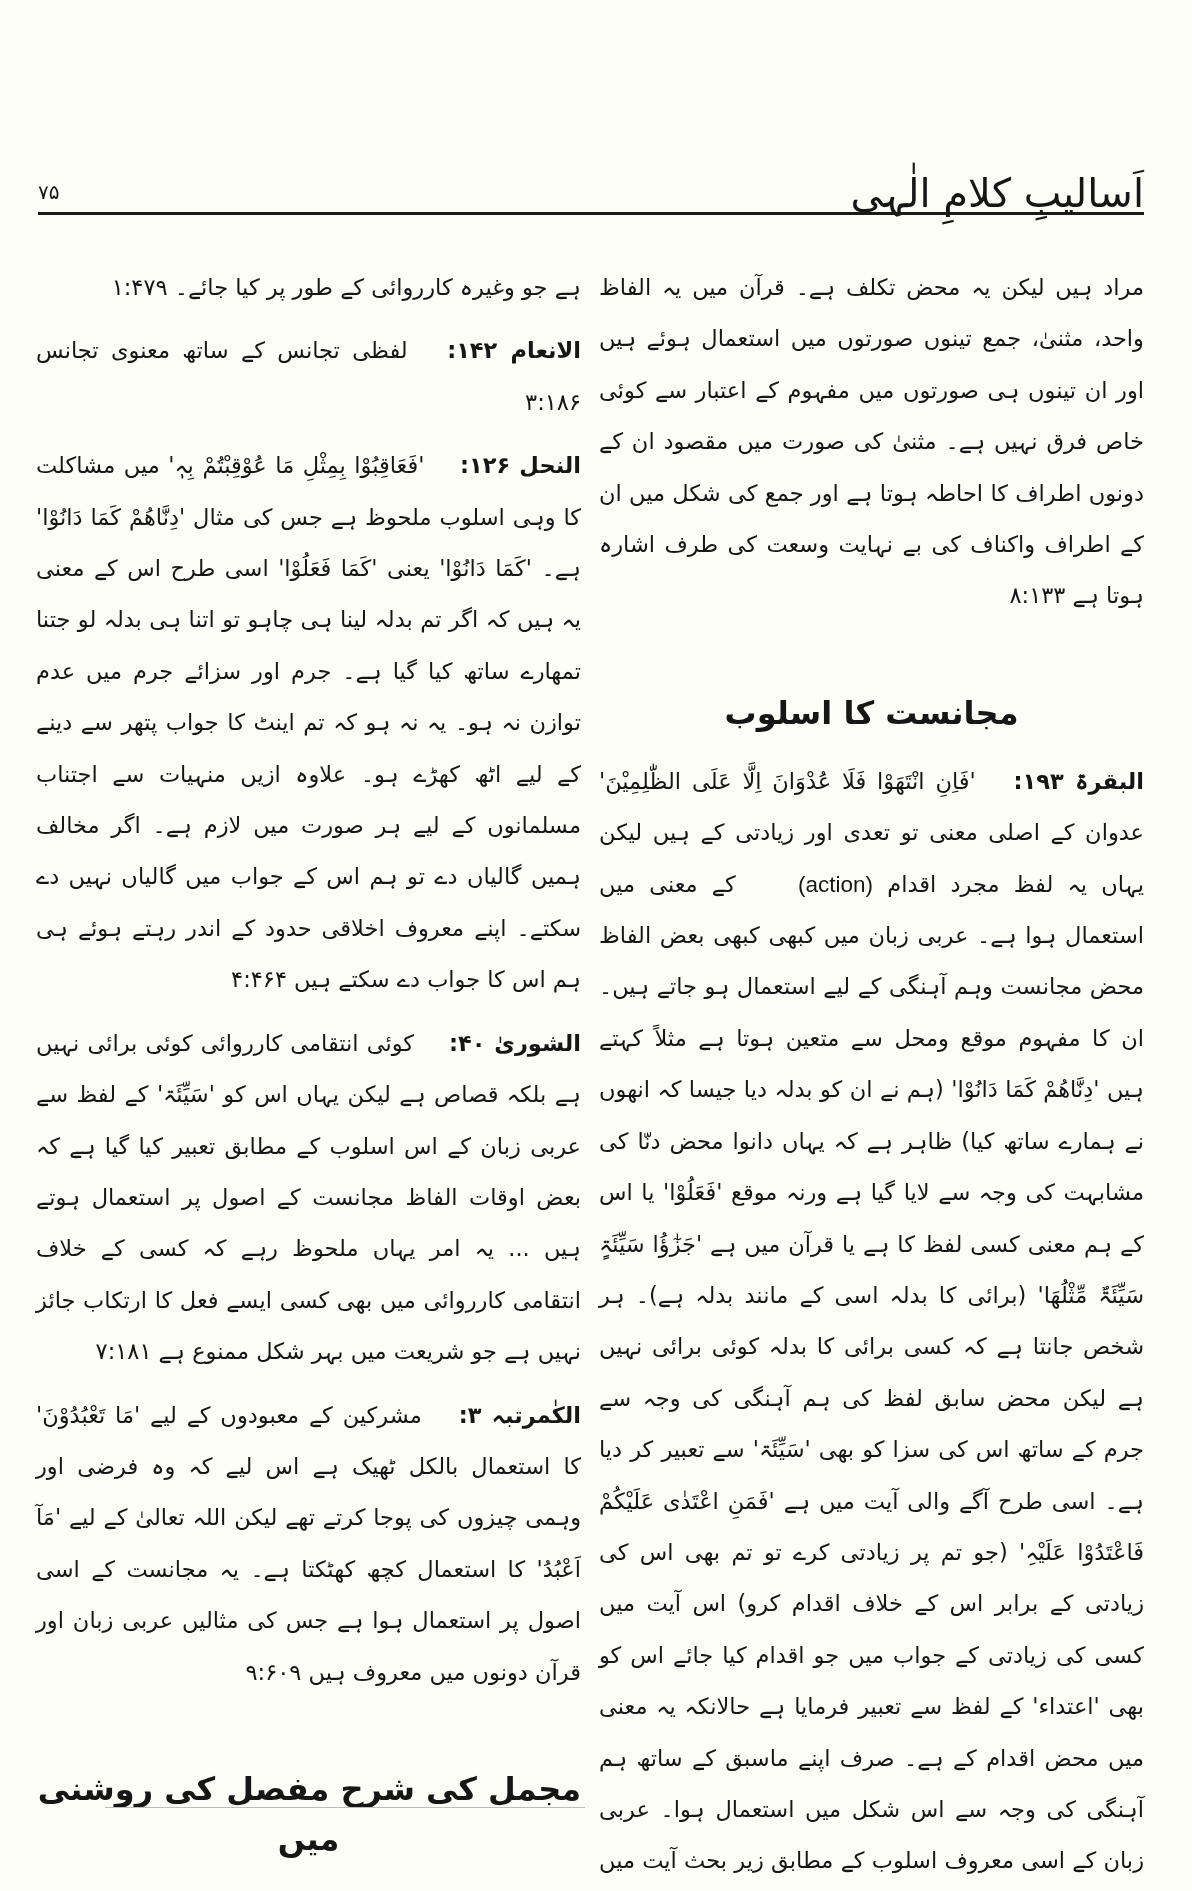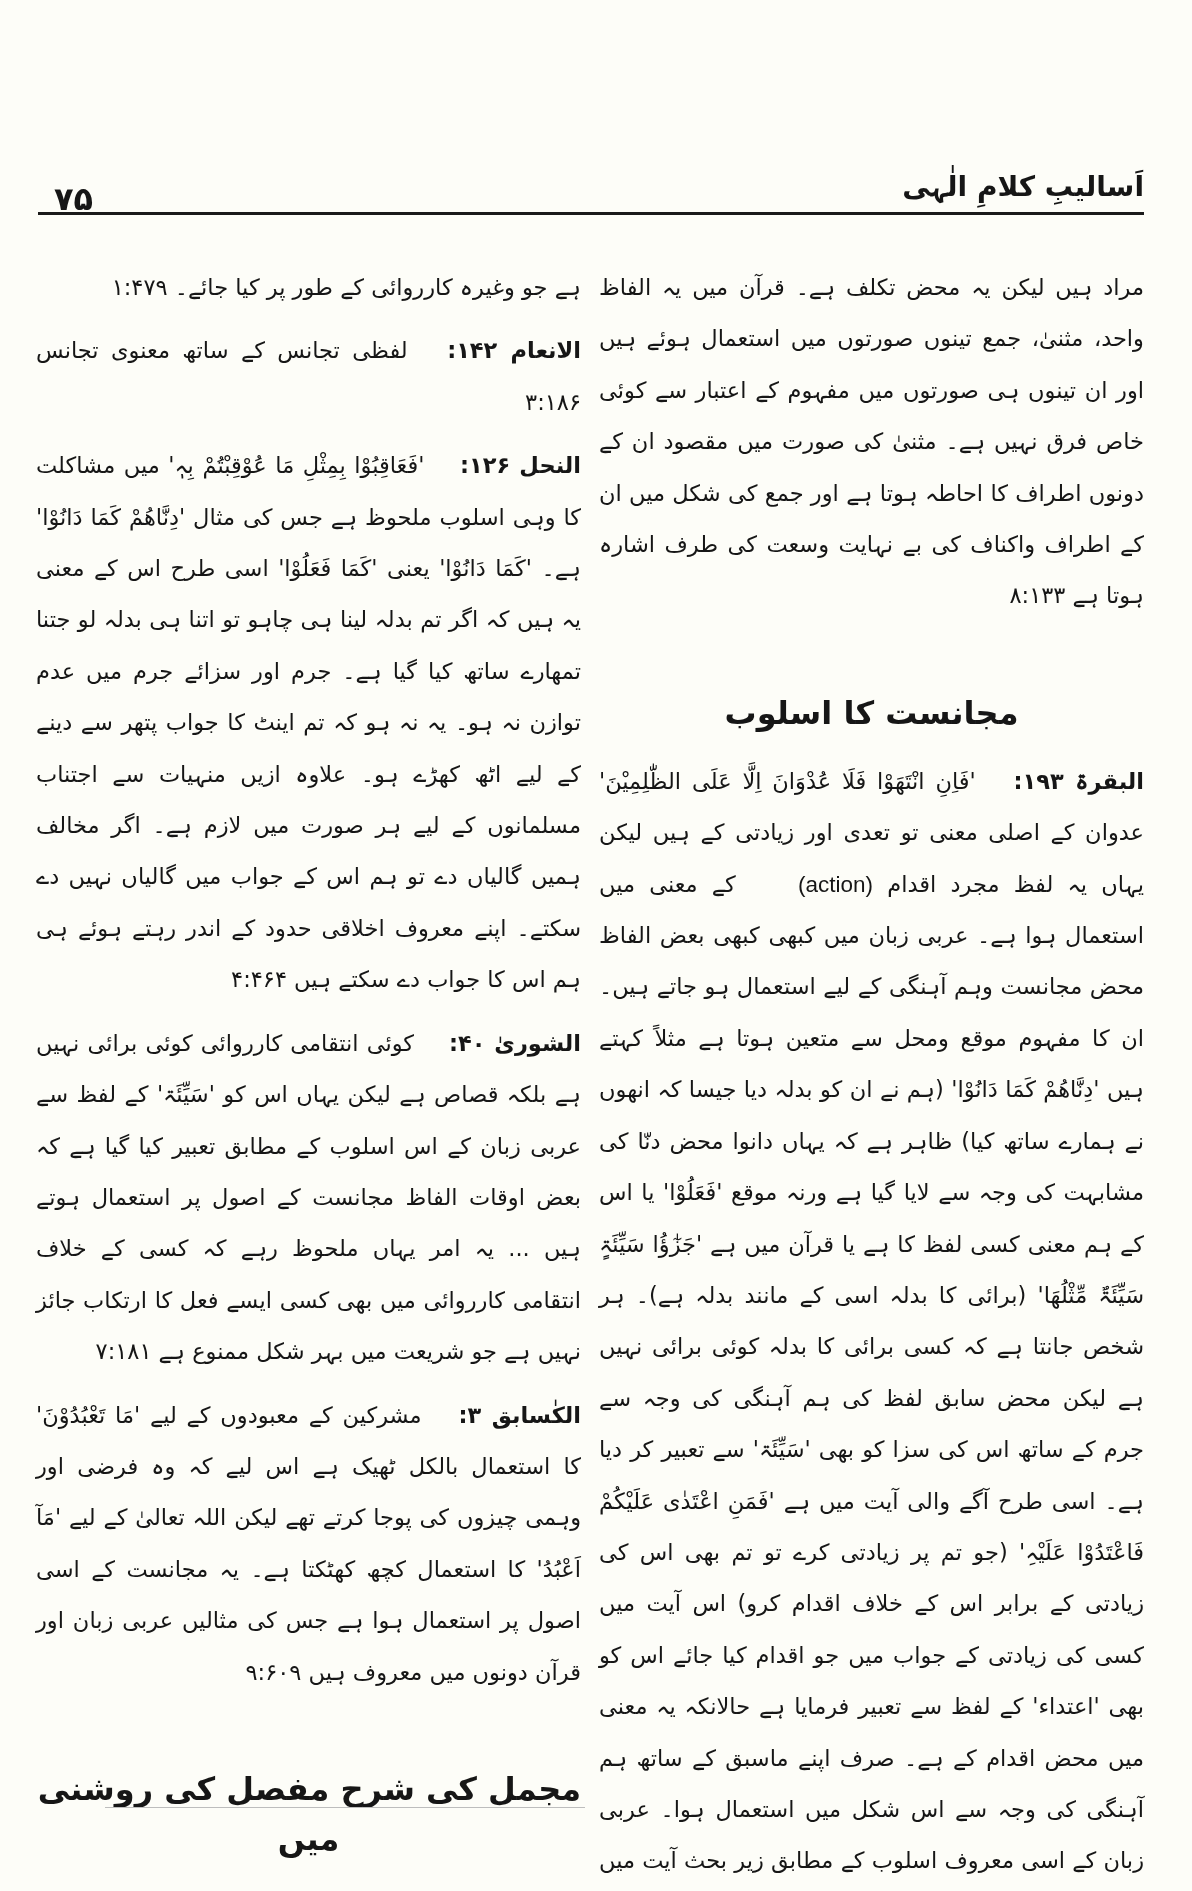--- a/index.html
+++ b/index.html
@@ -9,25 +9,25 @@
     position: relative;
     overflow: hidden;
     font-family: "DejaVu Sans", sans-serif;
     color: #161616;
   }
   .header {
     position: absolute; left: 38px; right: 48px; top: 150px; height: 70px;
   }
   .header .title {
     position: absolute; right: 0; top: 20px;
-    font-size: 28px; direction: rtl; font-weight: bold;
+    font-size: 40px; direction: rtl; font-weight: normal;
   }
   .header .page-no {
-    position: absolute; left: 16px; top: 30px;
-    font-size: 32px; letter-spacing: 2px; font-weight: bold;
+    position: absolute; left: 0; top: 30px;
+    font-size: 20px; letter-spacing: 2px;
   }
   .rule {
     position: absolute; left: 38px; right: 48px; top: 212px;
     height: 3px; background: #1a1a1a;
   }
   .col {
     position: absolute; top: 262px; width: 545px;
     direction: rtl; text-align: justify; text-align-last: right;
     font-size: 22.5px; line-height: 51.4px;
   }
@@ -59,18 +59,18 @@
   <p class="para">مراد ہیں لیکن یہ محض تکلف ہے۔ قرآن میں یہ الفاظ واحد، مثنیٰ، جمع تینوں صورتوں میں استعمال ہوئے ہیں اور ان تینوں ہی صورتوں میں مفہوم کے اعتبار سے کوئی خاص فرق نہیں ہے۔ مثنیٰ کی صورت میں مقصود ان کے دونوں اطراف کا احاطہ ہوتا ہے اور جمع کی شکل میں ان کے اطراف واکناف کی بے نہایت وسعت کی طرف اشارہ ہوتا ہے ۸:۱۳۳</p>
   <div class="section-title">مجانست کا اسلوب</div>
   <p class="para"><span class="ref">البقرۃ ۱۹۳:</span><span> 'فَاِنِ انْتَھَوْا فَلَا عُدْوَانَ اِلَّا عَلَی الظّٰلِمِیْنَ' عدوان کے اصلی معنی تو تعدی اور زیادتی کے ہیں لیکن یہاں یہ لفظ مجرد اقدام </span><span class="latin">(action)</span><span> کے معنی میں استعمال ہوا ہے۔ عربی زبان میں کبھی کبھی بعض الفاظ محض مجانست وہم آہنگی کے لیے استعمال ہو جاتے ہیں۔ ان کا مفہوم موقع ومحل سے متعین ہوتا ہے مثلاً کہتے ہیں 'دِنَّاھُمْ کَمَا دَانُوْا' (ہم نے ان کو بدلہ دیا جیسا کہ انھوں نے ہمارے ساتھ کیا) ظاہر ہے کہ یہاں دانوا محض دنّا کی مشابہت کی وجہ سے لایا گیا ہے ورنہ موقع 'فَعَلُوْا' یا اس کے ہم معنی کسی لفظ کا ہے یا قرآن میں ہے 'جَزٰٓؤُا سَیِّئَۃٍ سَیِّئَۃٌ مِّثْلُھَا' (برائی کا بدلہ اسی کے مانند بدلہ ہے)۔ ہر شخص جانتا ہے کہ کسی برائی کا بدلہ کوئی برائی نہیں ہے لیکن محض سابق لفظ کی ہم آہنگی کی وجہ سے جرم کے ساتھ اس کی سزا کو بھی 'سَیِّئَۃ' سے تعبیر کر دیا ہے۔ اسی طرح آگے والی آیت میں ہے 'فَمَنِ اعْتَدٰی عَلَیْکُمْ فَاعْتَدُوْا عَلَیْہِ' (جو تم پر زیادتی کرے تو تم بھی اس کی زیادتی کے برابر اس کے خلاف اقدام کرو) اس آیت میں کسی کی زیادتی کے جواب میں جو اقدام کیا جائے اس کو بھی 'اعتداء' کے لفظ سے تعبیر فرمایا ہے حالانکہ یہ معنی میں محض اقدام کے ہے۔ صرف اپنے ماسبق کے ساتھ ہم آہنگی کی وجہ سے اس شکل میں استعمال ہوا۔ عربی زبان کے اسی معروف اسلوب کے مطابق زیر بحث آیت میں بھی لفظ 'عدوان' استعمال ہوا لیکن مراد اس سے مجرد وہ اقدام</span></p>
 </div>
 
 <div class="col left">
   <p class="para">ہے جو وغیرہ کارروائی کے طور پر کیا جائے۔ ۱:۴۷۹</p>
   <p class="para"><span class="ref">الانعام ۱۴۲:</span><span> لفظی تجانس کے ساتھ معنوی تجانس ۳:۱۸۶</span></p>
   <p class="para"><span class="ref">النحل ۱۲۶:</span><span> 'فَعَاقِبُوْا بِمِثْلِ مَا عُوْقِبْتُمْ بِہٖ' میں مشاکلت کا وہی اسلوب ملحوظ ہے جس کی مثال 'دِنَّاھُمْ کَمَا دَانُوْا' ہے۔ 'کَمَا دَانُوْا' یعنی 'کَمَا فَعَلُوْا' اسی طرح اس کے معنی یہ ہیں کہ اگر تم بدلہ لینا ہی چاہو تو اتنا ہی بدلہ لو جتنا تمھارے ساتھ کیا گیا ہے۔ جرم اور سزائے جرم میں عدم توازن نہ ہو۔ یہ نہ ہو کہ تم اینٹ کا جواب پتھر سے دینے کے لیے اٹھ کھڑے ہو۔ علاوہ ازیں منہیات سے اجتناب مسلمانوں کے لیے ہر صورت میں لازم ہے۔ اگر مخالف ہمیں گالیاں دے تو ہم اس کے جواب میں گالیاں نہیں دے سکتے۔ اپنے معروف اخلاقی حدود کے اندر رہتے ہوئے ہی ہم اس کا جواب دے سکتے ہیں ۴:۴۶۴</span></p>
   <p class="para"><span class="ref">الشوریٰ ۴۰:</span><span> کوئی انتقامی کارروائی کوئی برائی نہیں ہے بلکہ قصاص ہے لیکن یہاں اس کو 'سَیِّئَۃ' کے لفظ سے عربی زبان کے اس اسلوب کے مطابق تعبیر کیا گیا ہے کہ بعض اوقات الفاظ مجانست کے اصول پر استعمال ہوتے ہیں ... یہ امر یہاں ملحوظ رہے کہ کسی کے خلاف انتقامی کارروائی میں بھی کسی ایسے فعل کا ارتکاب جائز نہیں ہے جو شریعت میں بہر شکل ممنوع ہے ۷:۱۸۱</span></p>
-  <p class="para"><span class="ref">الکٰسابق ۳:</span><span> مشرکین کے معبودوں کے لیے 'مَا تَعْبُدُوْنَ' کا استعمال بالکل ٹھیک ہے اس لیے کہ وہ فرضی اور وہمی چیزوں کی پوجا کرتے تھے لیکن اللہ تعالیٰ کے لیے 'مَآ اَعْبُدُ' کا استعمال کچھ کھٹکتا ہے۔ یہ مجانست کے اسی اصول پر استعمال ہوا ہے جس کی مثالیں عربی زبان اور قرآن دونوں میں معروف ہیں ۹:۶۰۹</span></p>
+  <p class="para"><span class="ref">الکٰمرتبہ ۳:</span><span> مشرکین کے معبودوں کے لیے 'مَا تَعْبُدُوْنَ' کا استعمال بالکل ٹھیک ہے اس لیے کہ وہ فرضی اور وہمی چیزوں کی پوجا کرتے تھے لیکن اللہ تعالیٰ کے لیے 'مَآ اَعْبُدُ' کا استعمال کچھ کھٹکتا ہے۔ یہ مجانست کے اسی اصول پر استعمال ہوا ہے جس کی مثالیں عربی زبان اور قرآن دونوں میں معروف ہیں ۹:۶۰۹</span></p>
   <div class="section-title">مجمل کی شرح مفصل کی روشنی میں</div>
 
 </div>
 
 <div class="footer-rule"></div>
 
 </body></html>

